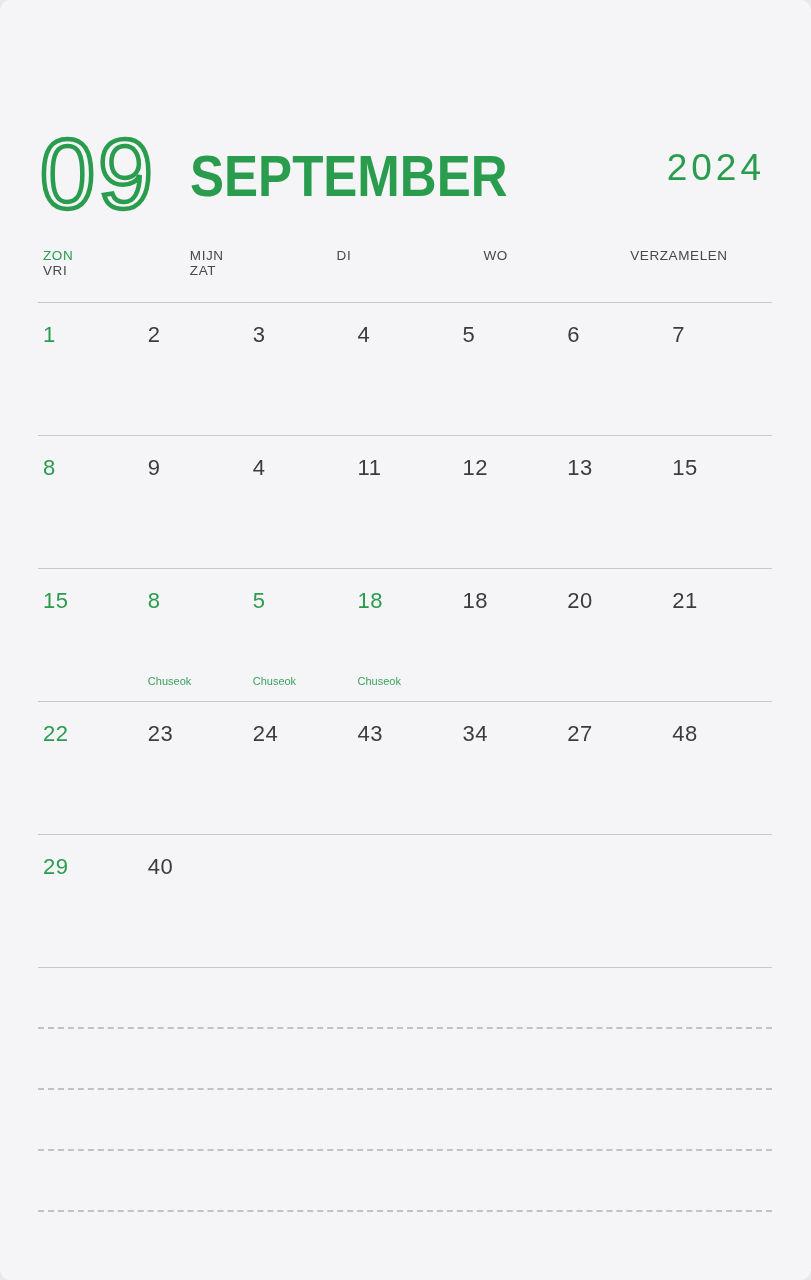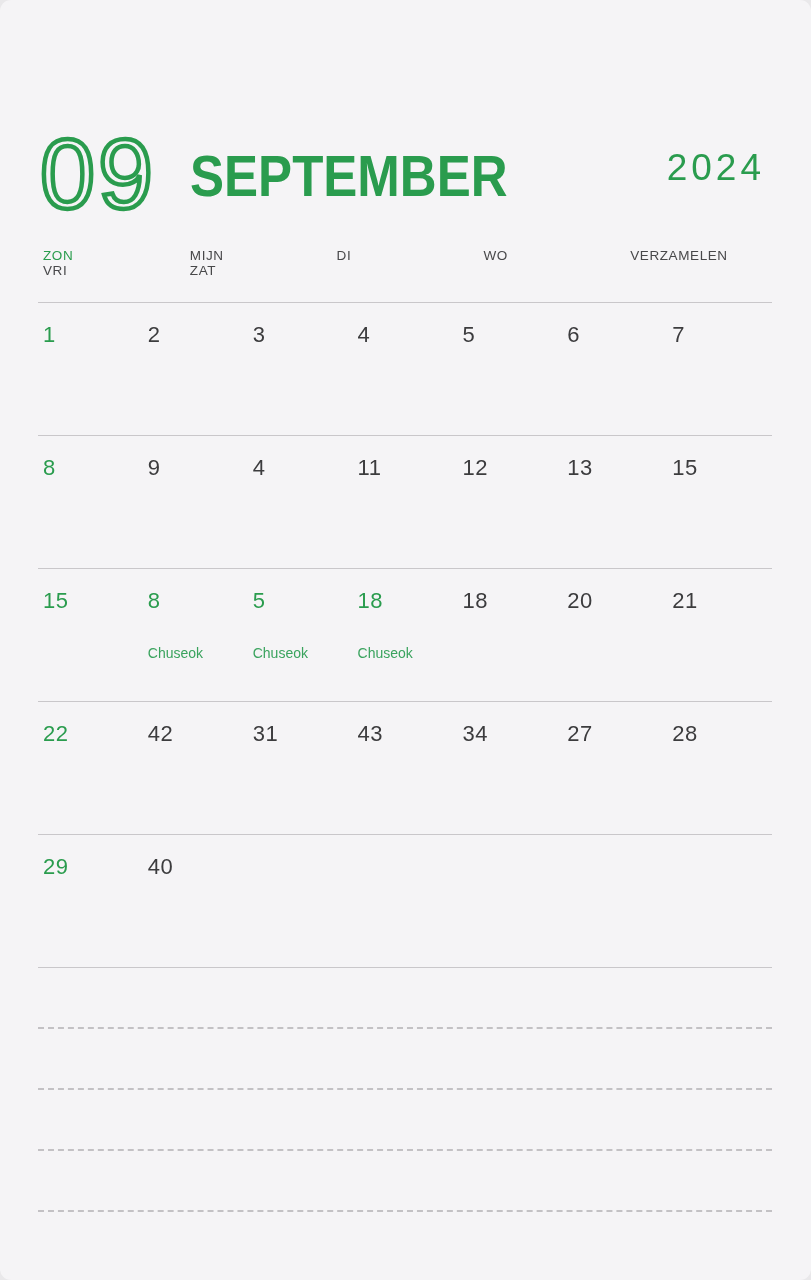--- a/index.html
+++ b/index.html
@@ -67,22 +67,22 @@
   .day-cell{padding:19px 0 0 5px;overflow:visible;}
   .day-num{
     display:block;
     font-size:22px;line-height:25px;
     color:var(--text-dark);
     letter-spacing:0.5px;
   }
   .day-num.accent{color:var(--accent);}
   .holiday-label{
     display:block;
-    margin-top:32px;
-    font-size:14px;
+    margin-top:62px;
+    font-size:11px;
     color:var(--holiday);
     white-space:nowrap;
   }
   
   .notes{
     position:absolute;top:967px;left:38px;right:39px;
     border-top:1px solid var(--line);
   }
   .note-line{
     height:61px;
@@ -181,36 +181,36 @@
         </div>
         <div class="day-cell">
           <span class="day-num">21</span>
         </div>
       </div>
       <div class="week-row">
         <div class="day-cell">
           <span class="day-num accent">22</span>
         </div>
         <div class="day-cell">
-          <span class="day-num">42</span>
-        </div>
-        <div class="day-cell">
-          <span class="day-num">31</span>
+          <span class="day-num">23</span>
+        </div>
+        <div class="day-cell">
+          <span class="day-num">24</span>
         </div>
         <div class="day-cell">
           <span class="day-num">43</span>
         </div>
         <div class="day-cell">
           <span class="day-num">34</span>
         </div>
         <div class="day-cell">
           <span class="day-num">27</span>
         </div>
         <div class="day-cell">
-          <span class="day-num">28</span>
+          <span class="day-num">48</span>
         </div>
       </div>
       <div class="week-row">
         <div class="day-cell">
           <span class="day-num accent">29</span>
         </div>
         <div class="day-cell">
           <span class="day-num">40</span>
         </div>
         <div class="day-cell"></div>

